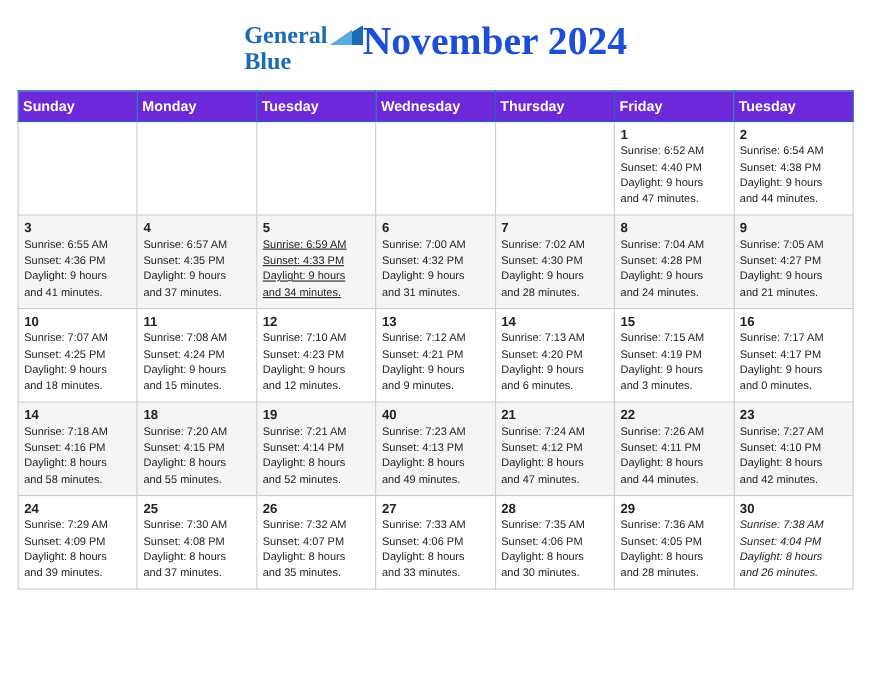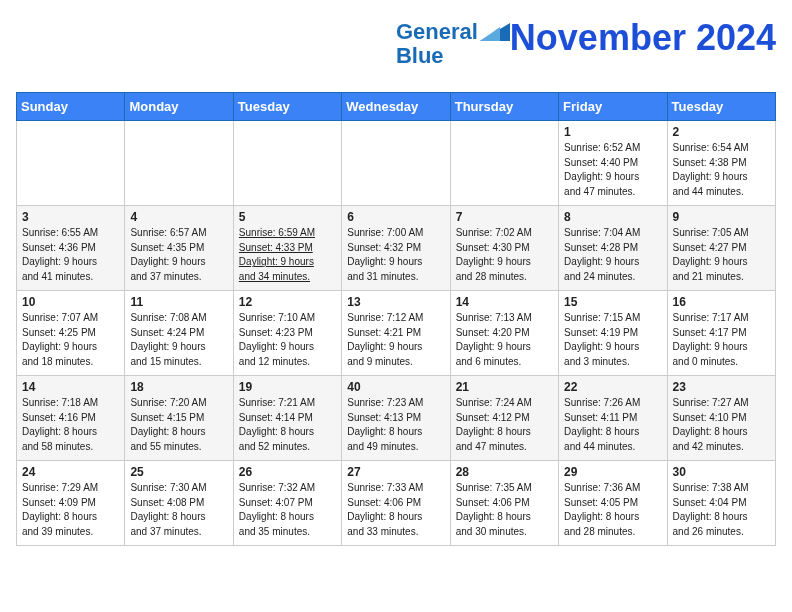--- a/index.html
+++ b/index.html
@@ -5,23 +5,24 @@
     * { box-sizing: border-box; margin: 0; padding: 0; }
     body {
       font-family: Arial, sans-serif;
       background: #fff;
       width: 792px;
       min-height: 612px;
       padding: 16px;
     }
     .header-area {
       display: flex;
-      justify-content: flex-end;
+      justify-content: center;
       align-items: flex-start;
-      margin-bottom: 24px;
+      margin-bottom: 14px;
+      font-family: Liberation Serif, serif;
     }
     .logo {
       display: flex;
       flex-direction: column;
       align-items: flex-start;
       margin-top: 4px;
     }
     .logo-text {
       font-size: 22px;
       font-weight: bold;
@@ -45,21 +46,21 @@
     .subtitle {
       font-size: 16px;
       color: #444;
     }
     table {
       width: 100%;
       border-collapse: collapse;
       table-layout: fixed;
     }
     thead tr th {
-      background: #3b82f6;
+      background: #6d28d9;
       color: #fff;
       font-size: 13px;
       font-weight: bold;
       padding: 6px 4px;
       text-align: left;
       border: 1px solid #1a6bb5;
     }
     tbody tr td {
       border: 1px solid #ccc;
       vertical-align: top;
@@ -336,20 +337,20 @@
         </td>
         <td>
           <span class="day-num">29</span>
           <div class="day-info" style="white-space: pre-line;">Sunrise: 7:36 AM
 Sunset: 4:05 PM
 Daylight: 8 hours
 and 28 minutes.</div>
         </td>
         <td>
           <span class="day-num">30</span>
-          <div class="day-info" style="white-space: pre-line;">Sunrise: 7:38 AM
+          <div class="day-info" style="white-space: pre-line; font-style: italic;">Sunrise: 7:38 AM
 Sunset: 4:04 PM
 Daylight: 8 hours
 and 26 minutes.</div>
         </td>
       </tr>
     </tbody>
 </table>
 
 </body></html>

